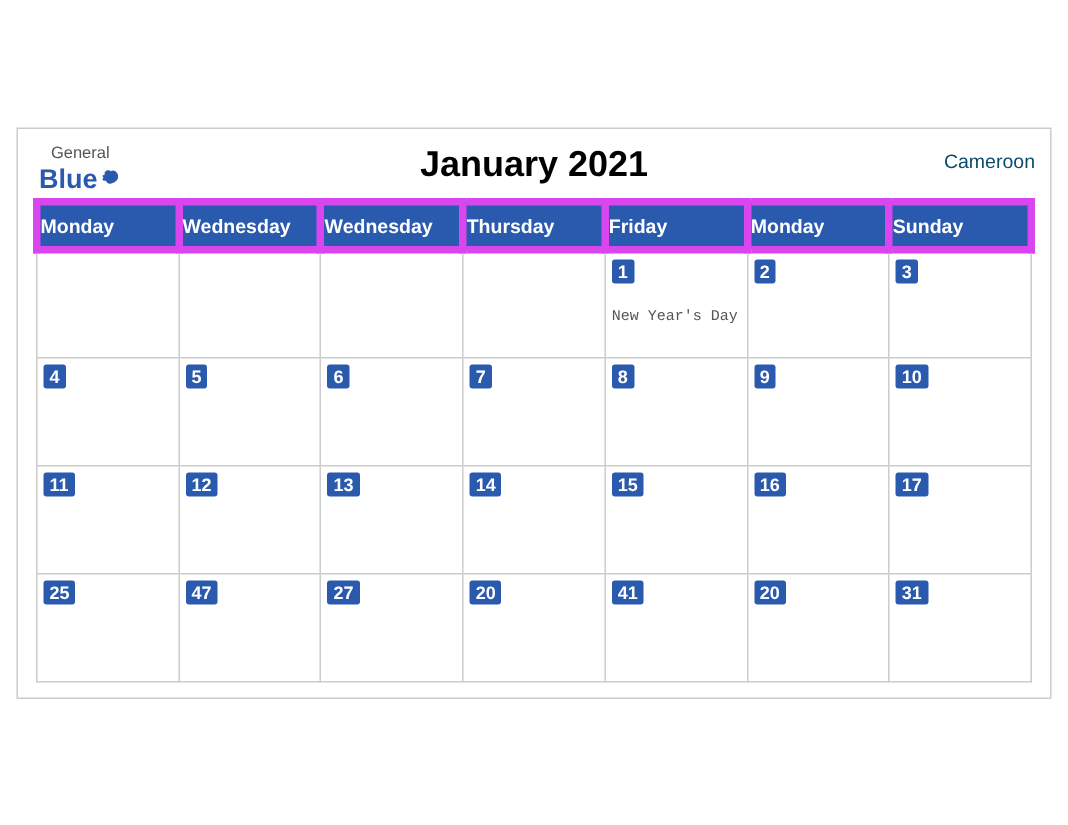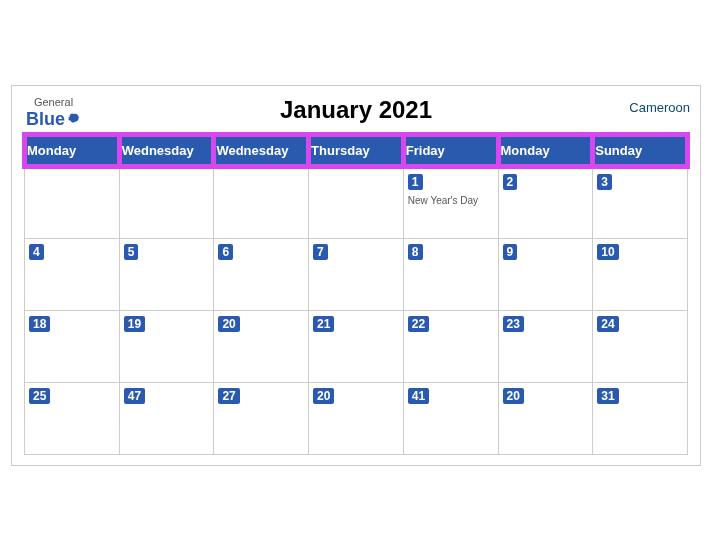--- a/index.html
+++ b/index.html
@@ -88,22 +88,23 @@
       background-color: #2a5aad;
       display: inline-block;
       padding: 1px 4px;
       border-radius: 2px;
       font-weight: bold;
       margin-bottom: 2px;
     }
     .holiday-text {
       font-size: 10px;
       color: #555;
-      margin-top: 2px;
+      margin-top: 14px;
       line-height: 1.3;
+      font-family: Liberation Mono, monospace;
     }
     .empty-cell {
       background: #fff;
     }
   </style>
 </head>
 <body>
 
 <div class="calendar-wrapper">
   <div class="calendar-header">
@@ -145,27 +146,27 @@
         <tr>
           <td><span class="day-number">4</span></td>
           <td><span class="day-number">5</span></td>
           <td><span class="day-number">6</span></td>
           <td><span class="day-number">7</span></td>
           <td><span class="day-number">8</span></td>
           <td><span class="day-number">9</span></td>
           <td><span class="day-number">10</span></td>
         </tr>
         <tr>
-          <td><span class="day-number">18</span></td>
-          <td><span class="day-number">19</span></td>
-          <td><span class="day-number">20</span></td>
-          <td><span class="day-number">21</span></td>
-          <td><span class="day-number">22</span></td>
-          <td><span class="day-number">23</span></td>
-          <td><span class="day-number">24</span></td>
+          <td><span class="day-number">11</span></td>
+          <td><span class="day-number">12</span></td>
+          <td><span class="day-number">13</span></td>
+          <td><span class="day-number">14</span></td>
+          <td><span class="day-number">15</span></td>
+          <td><span class="day-number">16</span></td>
+          <td><span class="day-number">17</span></td>
         </tr>
         <tr>
           <td><span class="day-number">25</span></td>
           <td><span class="day-number">47</span></td>
           <td><span class="day-number">27</span></td>
           <td><span class="day-number">20</span></td>
           <td><span class="day-number">41</span></td>
           <td><span class="day-number">20</span></td>
           <td><span class="day-number">31</span></td>
         </tr>

